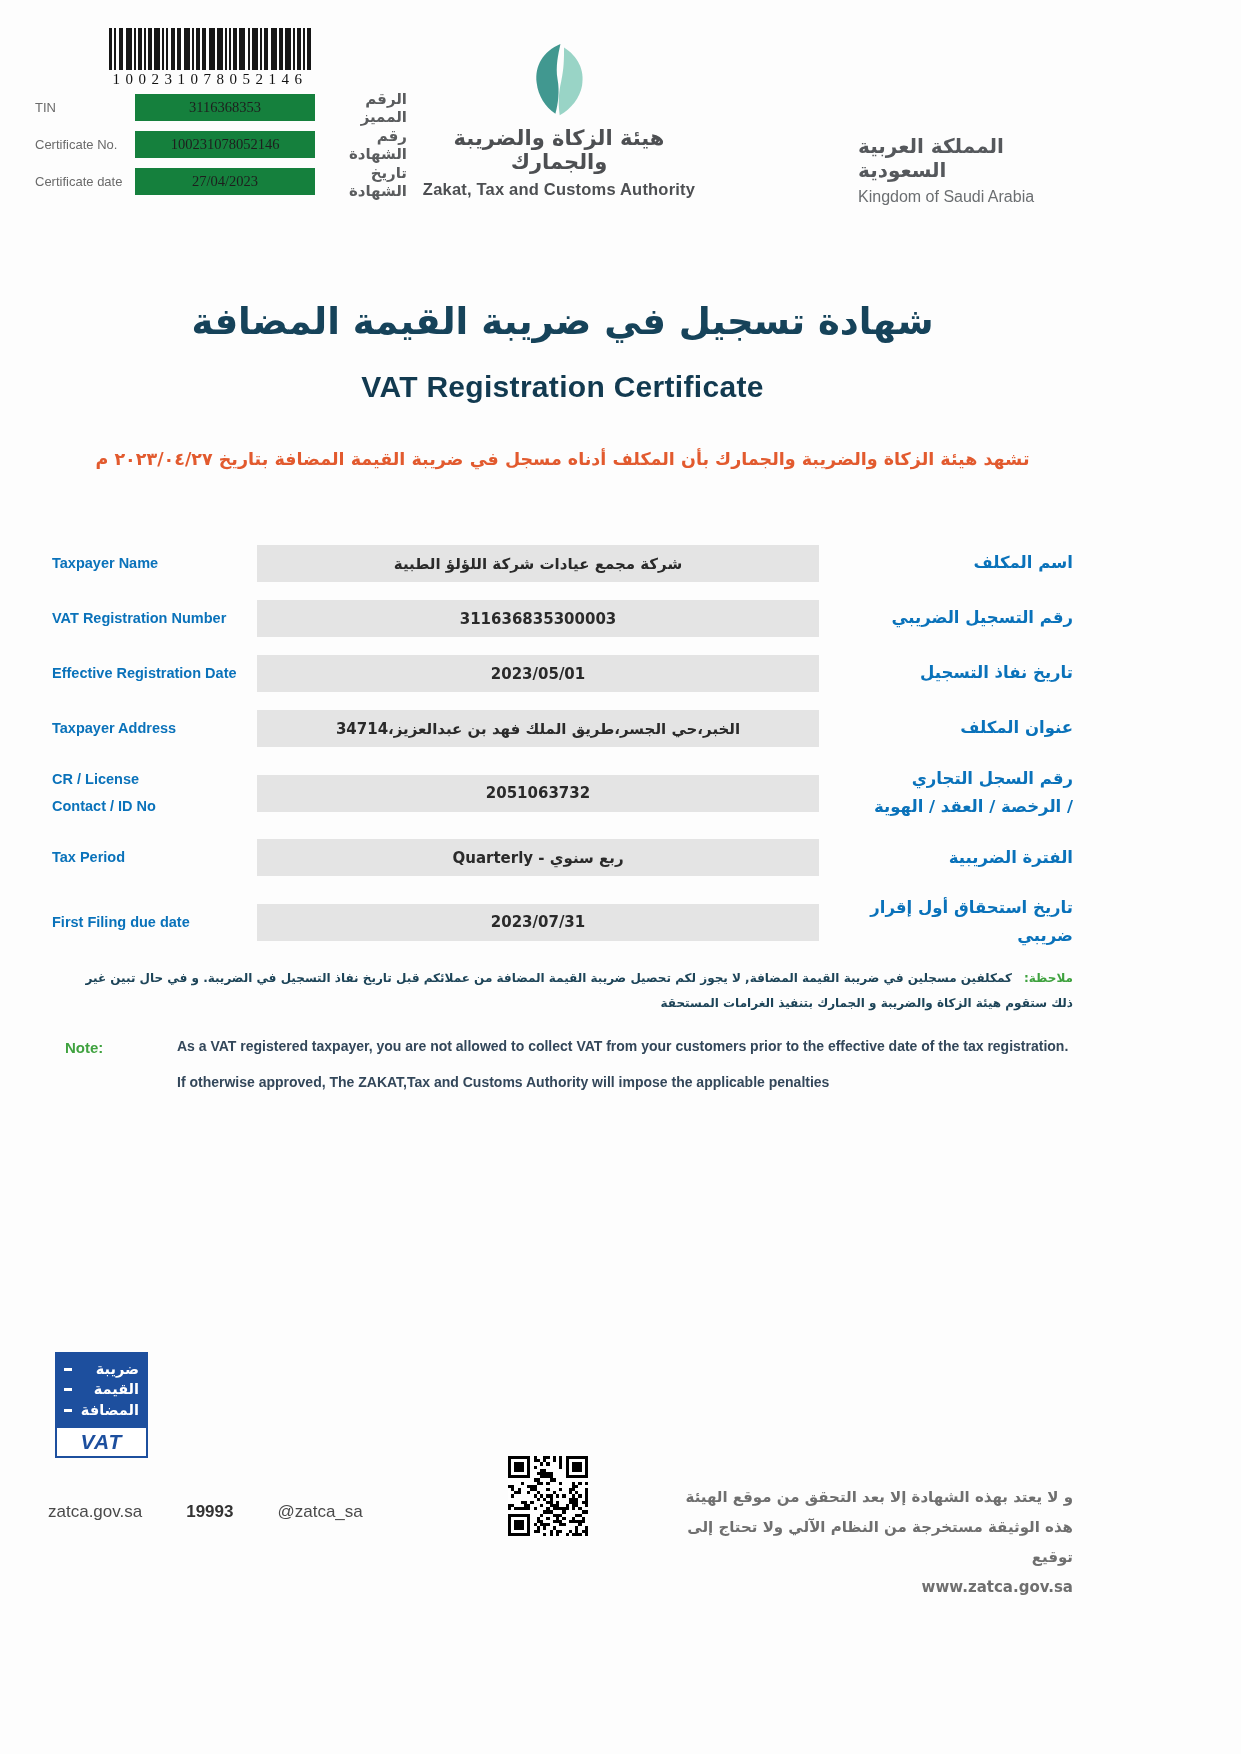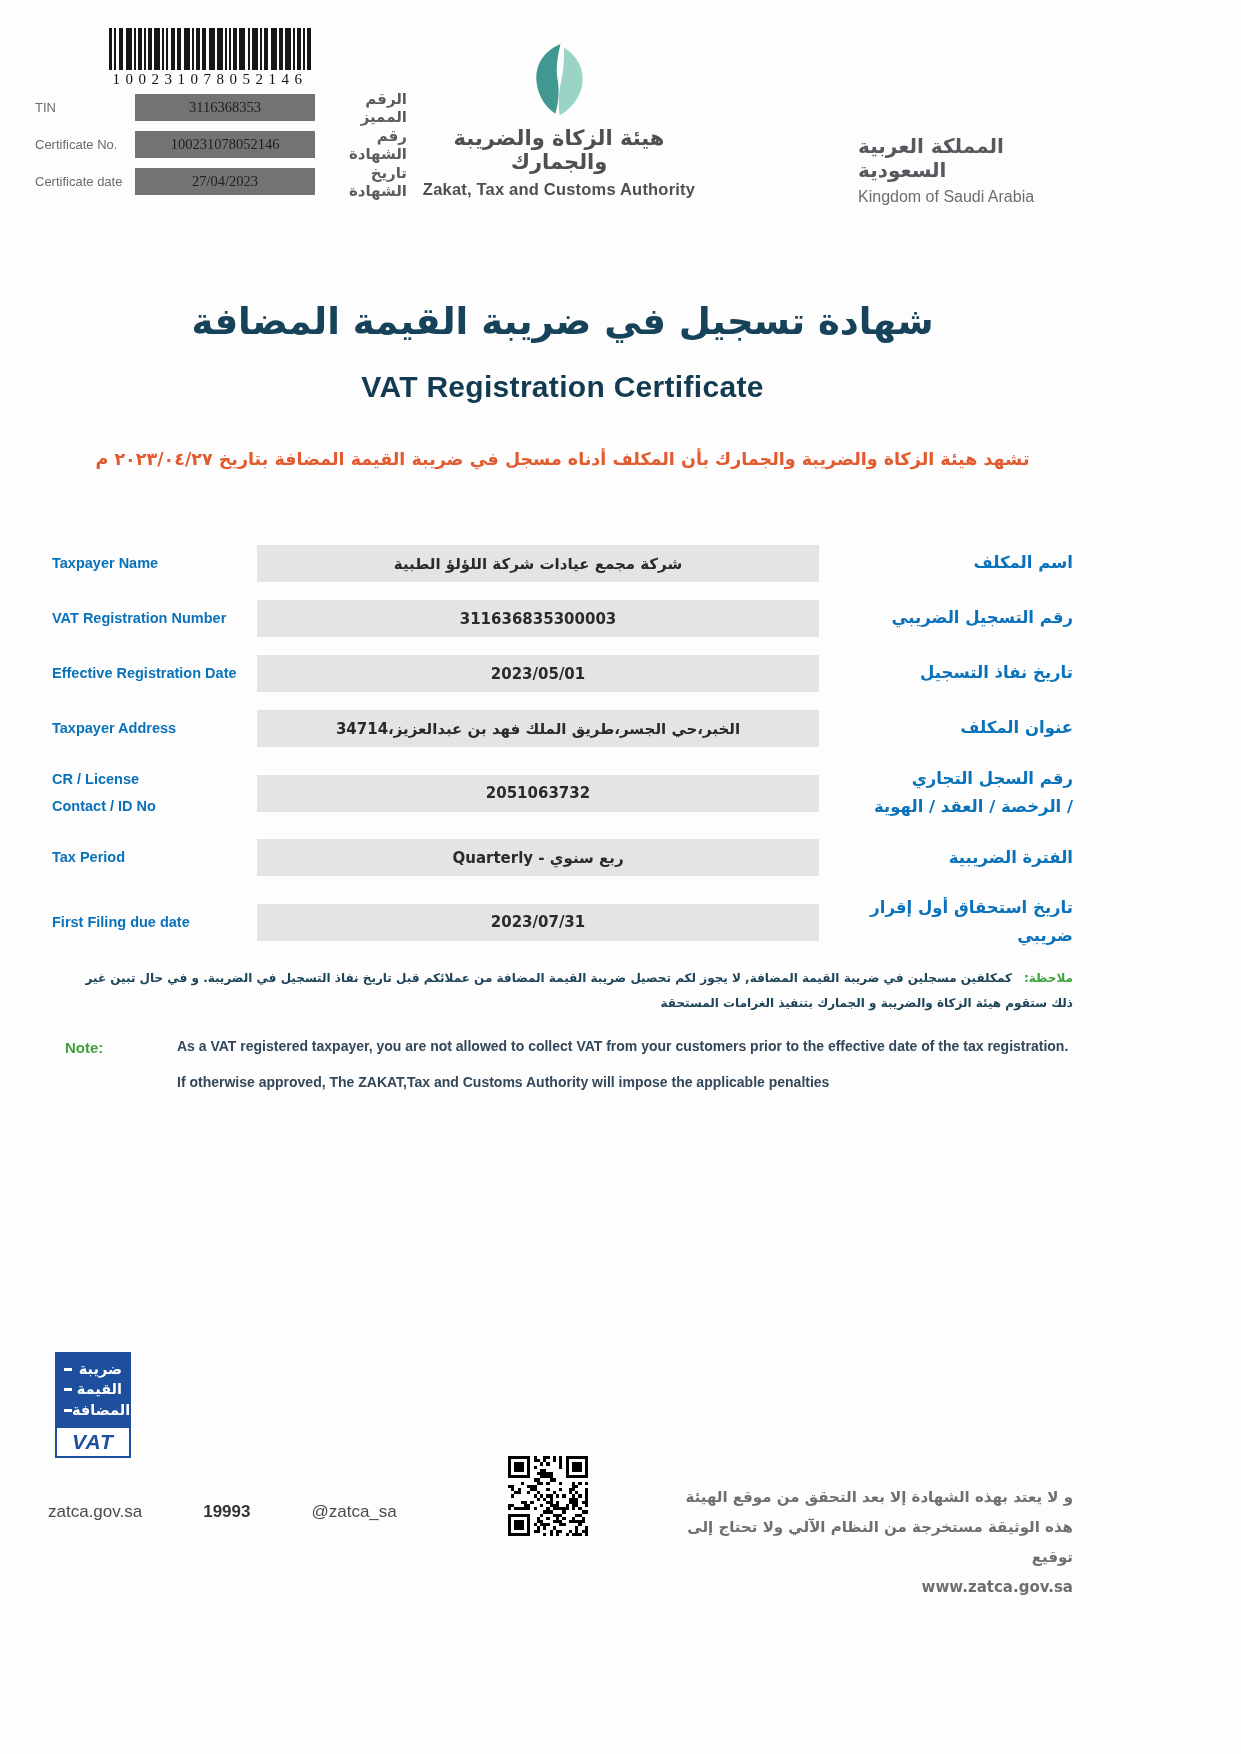--- a/index.html
+++ b/index.html
@@ -16,21 +16,21 @@
   
   .barcode-block{position:absolute; left:85px; top:28px; width:250px; text-align:center;}
   .bars{height:42px; display:flex; align-items:stretch; justify-content:center;}
   .bars span{display:inline-block; background:#161616; height:100%;}
   .barcode-number{display:inline-block; margin-top:-15px; background:#fdfdfd; padding:0 6px;
     font-family:"Liberation Serif","DejaVu Serif",serif; font-size:15px; letter-spacing:5.5px; color:#111; position:relative;}
 
   .header-fields{position:absolute; left:35px; top:93px; width:372px; display:flex; flex-direction:column; gap:8px;}
   .hf-row{display:flex; align-items:center; height:29px;}
   .hf-label{width:100px; font-size:13px; color:#6a6a6a;}
-  .hf-value{width:180px; background:#737373; height:27px; line-height:27px; text-align:center;
+  .hf-value{width:180px; background:#15803d; height:27px; line-height:27px; text-align:center;
     font-family:"Liberation Serif","DejaVu Serif",serif; font-size:14.5px; color:#1e1e1e;}
   .hf-ar{flex:1; text-align:right; direction:rtl; font-size:15px; font-weight:bold; color:#5a5c5e; font-family:"DejaVu Sans",sans-serif;}
 
   .logo-block{position:absolute; left:418px; top:40px; width:282px; text-align:center;}
   .logo-mark{width:72px; height:80px; display:inline-block;}
   .logo-mark .leaf-dark{fill:var(--logo-teal-dark); opacity:.95;}
   .logo-mark .leaf-light{fill:var(--logo-teal-light); opacity:.9;}
   .authority-ar{font-size:21px; font-weight:bold; color:#4d4f52; margin-top:2px; font-family:"DejaVu Sans",sans-serif;}
   .authority-en{font-size:16.5px; font-weight:bold; color:#4d4f52; margin-top:6px; letter-spacing:.2px;}
 
@@ -64,30 +64,30 @@
   
   .notes{position:absolute; top:966px; left:65px; right:168px;}
   .note-ar{direction:rtl; text-align:right; color:var(--text-dark); font-weight:bold; font-size:12px;
     line-height:2.05; font-family:"DejaVu Sans",sans-serif;}
   .note-label-ar{color:var(--note-green); margin-left:12px;}
   .note-en{margin-top:14px; display:flex;gap:30px;}
   .note-label-en{color:var(--note-green); font-weight:bold; font-size:15px; width:82px; flex:none; padding-top:10px;}
   .note-text-en{flex:1; color:#33475a; font-weight:bold; font-size:14px; line-height:2.55;}
 
   
-  .vat-logo{position:absolute; left:55px; top:1352px; width:76px;}
+  .vat-logo{position:absolute; left:55px; top:1352px; width:93px;}
   .vat-top{background:var(--vat-blue); height:76px; padding:8px 9px; display:flex; flex-direction:column; justify-content:center; gap:3px;}
   .vat-line{display:flex; align-items:center; justify-content:space-between; color:#fff; font-weight:bold;
     font-size:14.5px; line-height:1.2; font-family:"DejaVu Sans",sans-serif;}
   .vat-dash{width:8px; height:3px; background:#fff; flex:none;}
   .vat-bottom{background:#fff; height:30px; display:flex; align-items:center; justify-content:center;
     color:var(--vat-blue); font-weight:bold; font-style:italic; font-size:21px; letter-spacing:1px;
     border:2px solid var(--vat-blue); border-top:none;}
 
-  .footer-links{position:absolute; left:48px; top:1502px; display:flex; gap:61px; align-items:baseline;}
+  .footer-links{position:absolute; left:48px; top:1502px; display:flex; gap:44px; align-items:baseline;}
   .footer-website{font-size:17px; color:#4a4a4a;}
   .footer-phone{font-size:17px; font-weight:bold; color:#333;}
   .footer-social{font-size:17px; color:#4a4a4a;}
 
   .qr{position:absolute; left:508px; top:1456px; width:80px; height:80px; background:#fff;}
 
   .disclaimer{position:absolute; right:168px; top:1482px; width:430px; direction:rtl; text-align:right;
     color:var(--muted-gray); font-weight:bold; font-size:15px; line-height:2.0; font-family:"DejaVu Sans",sans-serif;}
   .disclaimer-url{direction:ltr;}
 </style>

